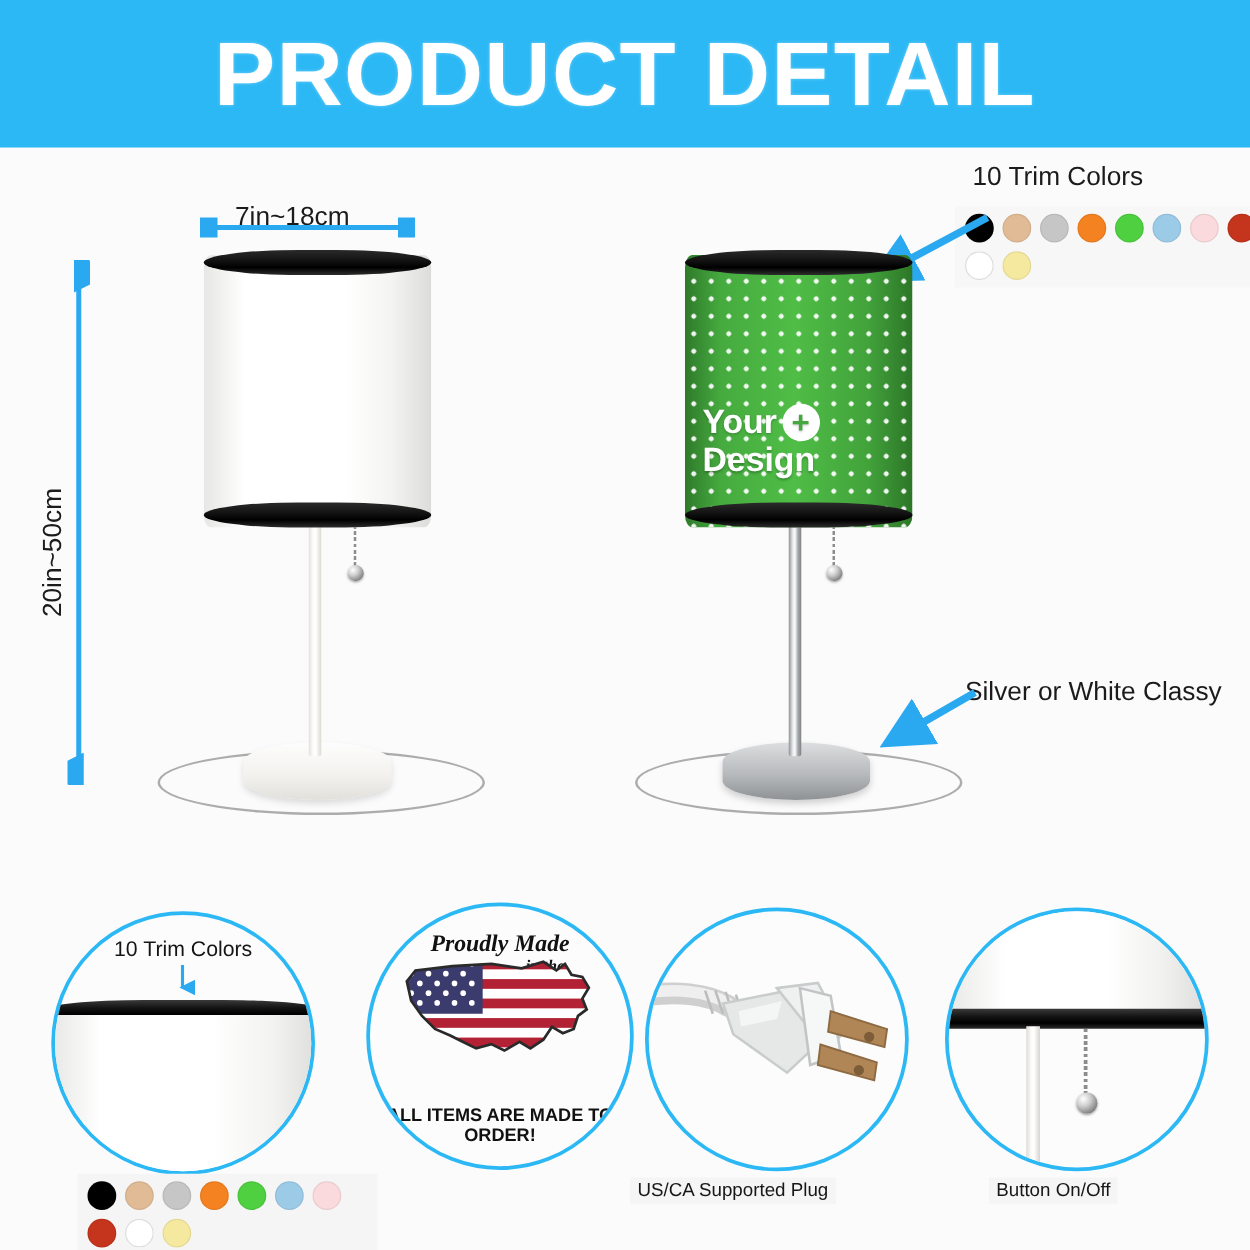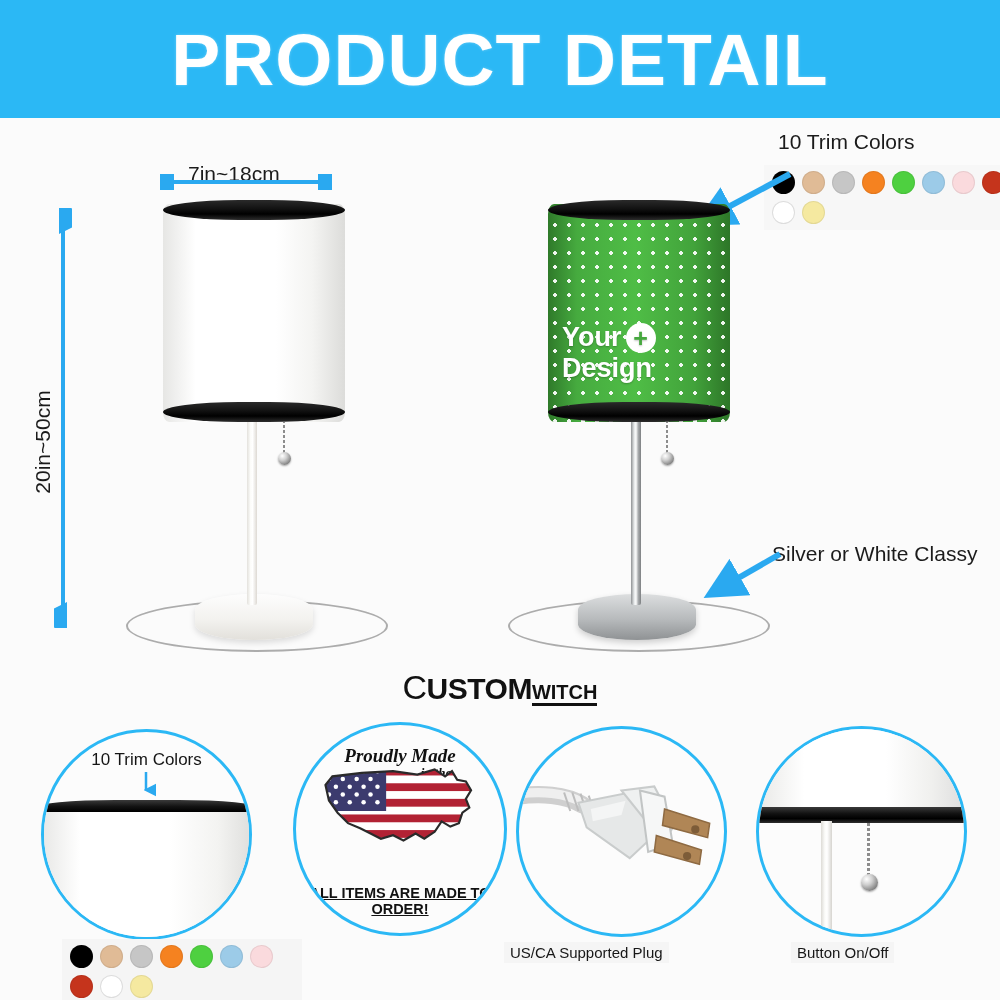--- a/index.html
+++ b/index.html
@@ -135,21 +135,20 @@
   }
   .usa-big{
     position:absolute;width:100%;text-align:center;
     font-style:italic;font-weight:bold;color:#111;
     font-family:"Liberation Sans", sans-serif;
   }
   .usa-sub{
     position:absolute;width:100%;text-align:center;
     font-weight:bold;color:#111;
     font-family:"Liberation Sans", sans-serif;
-    text-decoration:underline;
   }
   .star{color:#c0202a;}
 </style>
 </head>
 <body>
 
 <div class="page">
 
   <div class="banner">
     <div class="banner-title">PRODUCT DETAIL</div>
@@ -262,23 +261,20 @@
   <div class="lbl" style="left:772px;top:542px;font-size:21px;">Silver or White Classy</div>
   <svg style="position:absolute;left:700px;top:548px;width:90px;height:60px;">
     <defs>
         <marker id="ah2" markerWidth="7" markerHeight="7" refX="5" refY="3.5" orient="auto">
       <polygon points="0 0, 7 3.5, 0 7" fill="#2aa9f0"></polygon>
         </marker>
       </defs>
     <line x1="80" y1="6" x2="14" y2="44" stroke="#2aa9f0" stroke-width="6" marker-end="url(#ah2)"></line>
   </svg>
 
-  <div class="logo">
-    <span class="c">C</span><span>USTOM</span><span class="w">WITCH</span>
-  </div>
 
   <div class="circ" style="left:41px;top:729px;width:205px;height:205px;">
     <div style="position:absolute;left:0;top:18px;width:100%;text-align:center;font-size:17px;color:#151515;">10 Trim Colors</div>
     <svg style="position:absolute;left:92px;top:38px;width:20px;height:28px;">
       <defs>
           <marker id="ah3" markerWidth="7" markerHeight="7" refX="3.5" refY="6" orient="auto">
         <polygon points="0 0, 7 0, 3.5 7" fill="#2aa9f0"></polygon>
           </marker>
         </defs>
       <line x1="10" y1="2" x2="10" y2="20" stroke="#2aa9f0" stroke-width="2.5" marker-end="url(#ah3)"></line>

